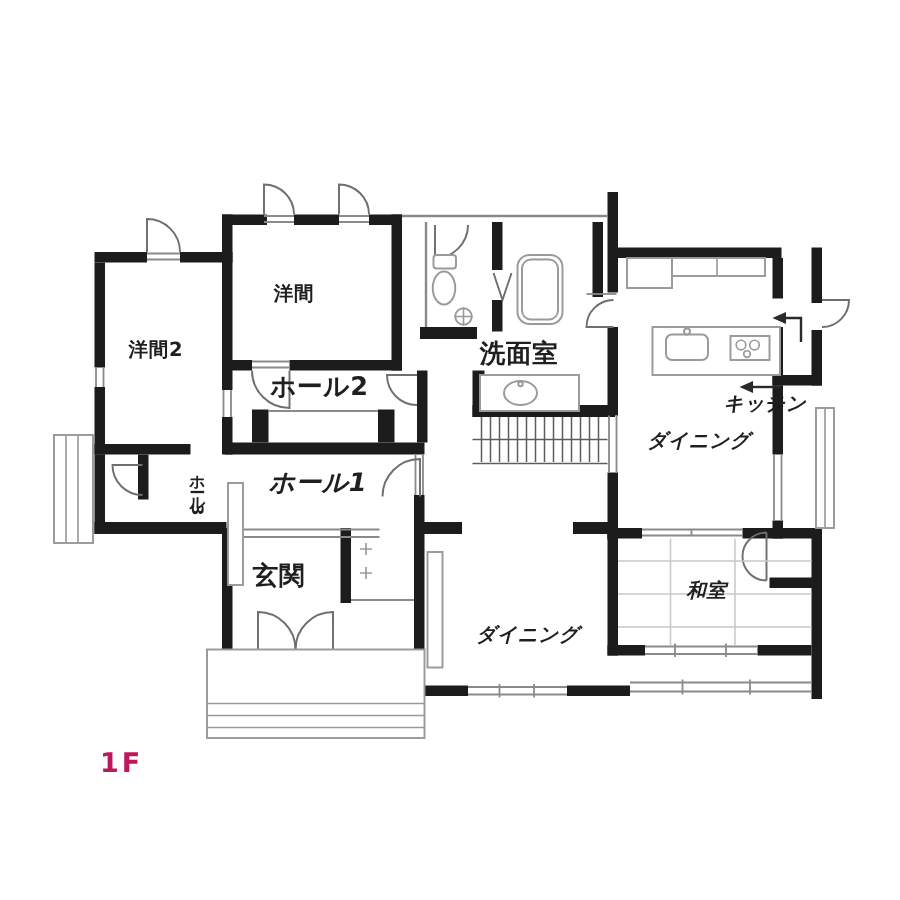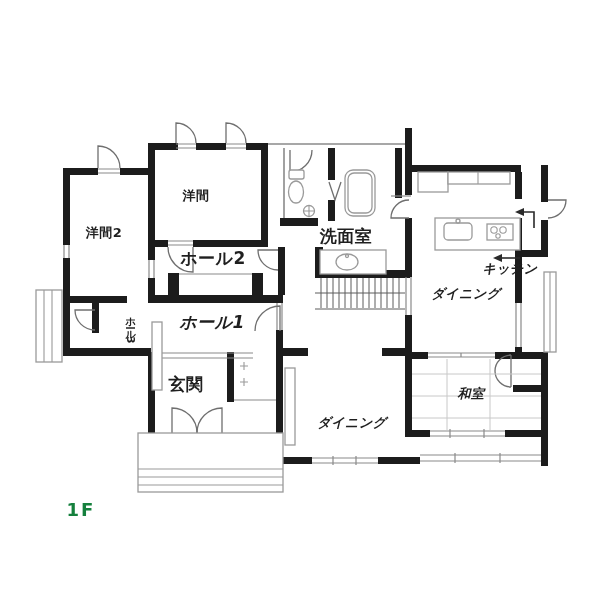--- a/index.html
+++ b/index.html
@@ -16,21 +16,21 @@
   .stair{stroke:#5c5c5c;stroke-width:1;fill:none;}
   .arrow{stroke:#2a2a2a;stroke-width:1.6;fill:none;}
   .arrowhead{fill:#2a2a2a;stroke:none;}
   .lbl{position:absolute;transform:translate(-50%,-50%);color:var(--label,#1f1f1f);
        font-weight:bold;white-space:nowrap;letter-spacing:0.5px;}
   .lbl.sm{font-size:17px;}
   .lbl.md{font-size:13px;}
   .lbl.it{font-style:italic;}
   .lbl.vert{writing-mode:vertical-rl;text-orientation:mixed;font-size:10.5px;
             transform:translate(-50%,-50%);letter-spacing:1px;}
-  .lbl.floor{font-size:18px;letter-spacing:2px;color:#15803d;}
+  .lbl.floor{font-size:18px;letter-spacing:2px;color:#be185d;}
 </style>
 </head>
 <body>
 
 <div id="canvas">
 <svg width="600" height="600" viewBox="0 0 600 600">
 
   <g>
 
     <rect class="wall" x="63" y="168" width="35" height="7"></rect>

